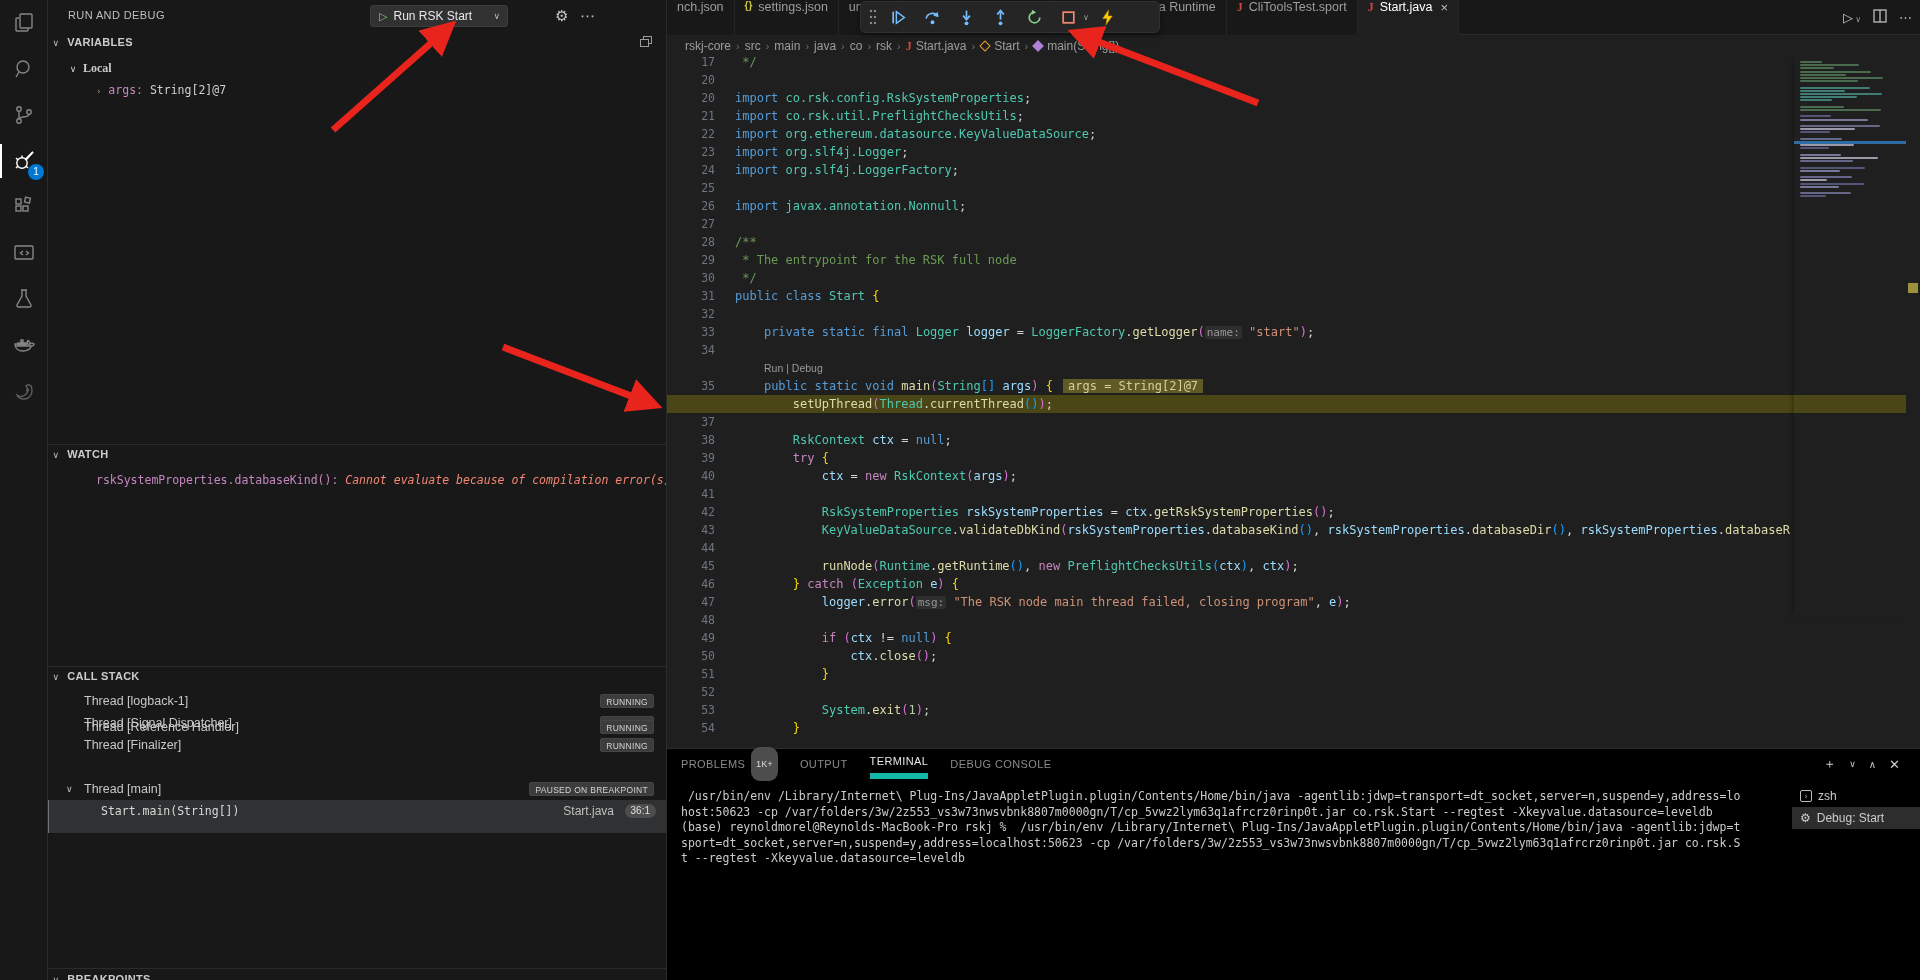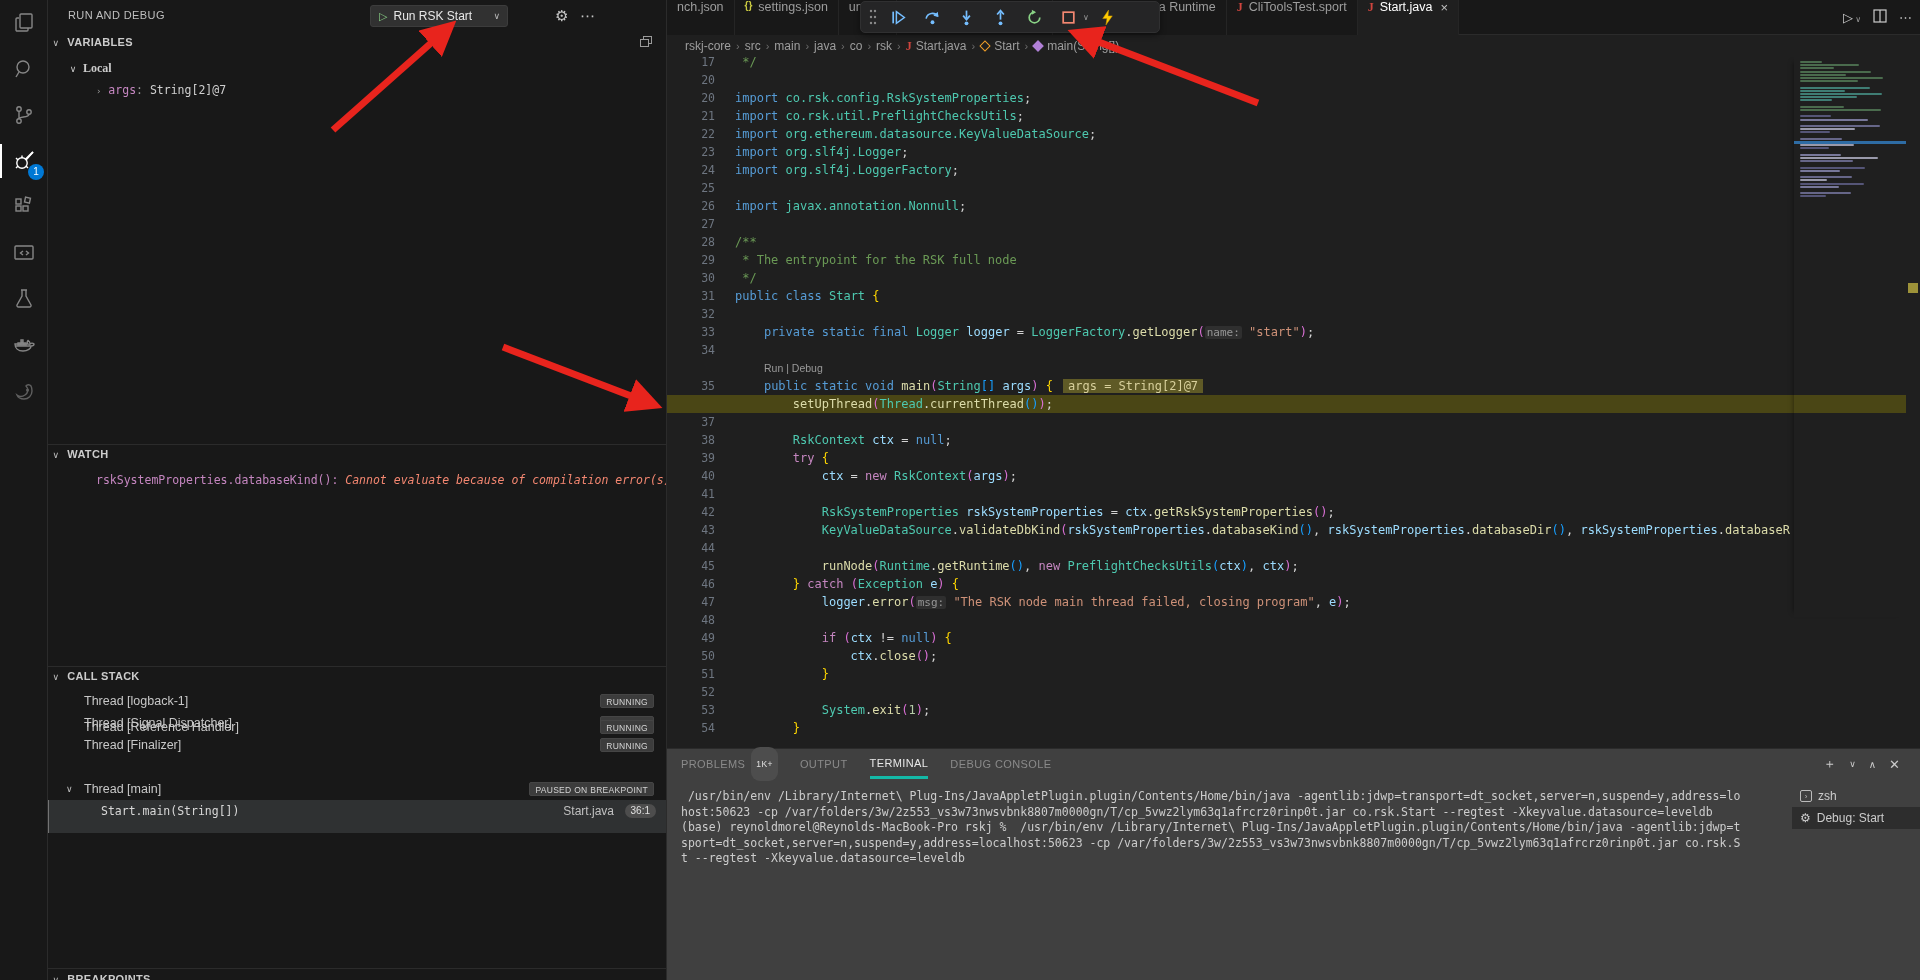--- a/index.html
+++ b/index.html
@@ -113,26 +113,26 @@
   
   #dbg-toolbar { position:absolute; left:860px; top:1px; width:300px; height:32px; background:#252526;
     border:1px solid #303031; border-radius:5px; box-shadow:0 2px 6px rgba(0,0,0,.45); z-index:9;
     display:flex; align-items:center; padding:0 6px; gap:4px; }
   .dbtn { width:30px; height:26px; display:flex; align-items:center; justify-content:center; cursor:pointer; border-radius:4px;}
   .dbtn svg { width:17px; height:17px; }
   #dbg-grip { width:12px; cursor:grab; display:flex; align-items:center; justify-content:center;}
   .stop-chev { color:#9a9a9a; font-size:8px; margin-left:-4px; cursor:pointer;}
 
   
-  #panel { position:absolute; left:667px; top:748px; right:0; bottom:0; background:#404040;
+  #panel { position:absolute; left:667px; top:748px; right:0; bottom:0; background:#000000;
     border-top:1px solid #2b2b2b; }
   #panel-tabs { position:absolute; left:14px; top:0; height:30px; display:flex; gap:22px; }
   .ptab { height:30px; line-height:30px; font-size:11px; letter-spacing:.4px; color:#8a8a8a;
     cursor:pointer; display:flex; align-items:center; gap:6px; }
-  .ptab.active { color:#e7e7e7; border-bottom:3px solid #14b8a6; }
+  .ptab.active { color:#e7e7e7; border-bottom:6px solid #14b8a6; }
   .pbadge { background:#4d4d4d; color:#e0e0e0; font-size:8.5px; border-radius:9px; padding:2px 5px; }
   #panel-actions { position:absolute; right:20px; top:0; height:30px; display:flex; gap:13px;
     align-items:center; color:#cccccc; font-size:13px; }
   #panel-actions span { cursor:pointer; }
   #term { position:absolute; left:14px; top:40px; width:1060px; bottom:0; overflow:hidden;
     font-family:"DejaVu Sans Mono", monospace; font-size:11.5px; line-height:15.5px; color:#cccccc;
     white-space:pre; }
   #term-list { position:absolute; right:0; top:36px; width:128px; }
   .term-item { height:22px; display:flex; align-items:center; gap:6px; font-size:12px; color:#cccccc;
     padding-left:8px; cursor:pointer; }

